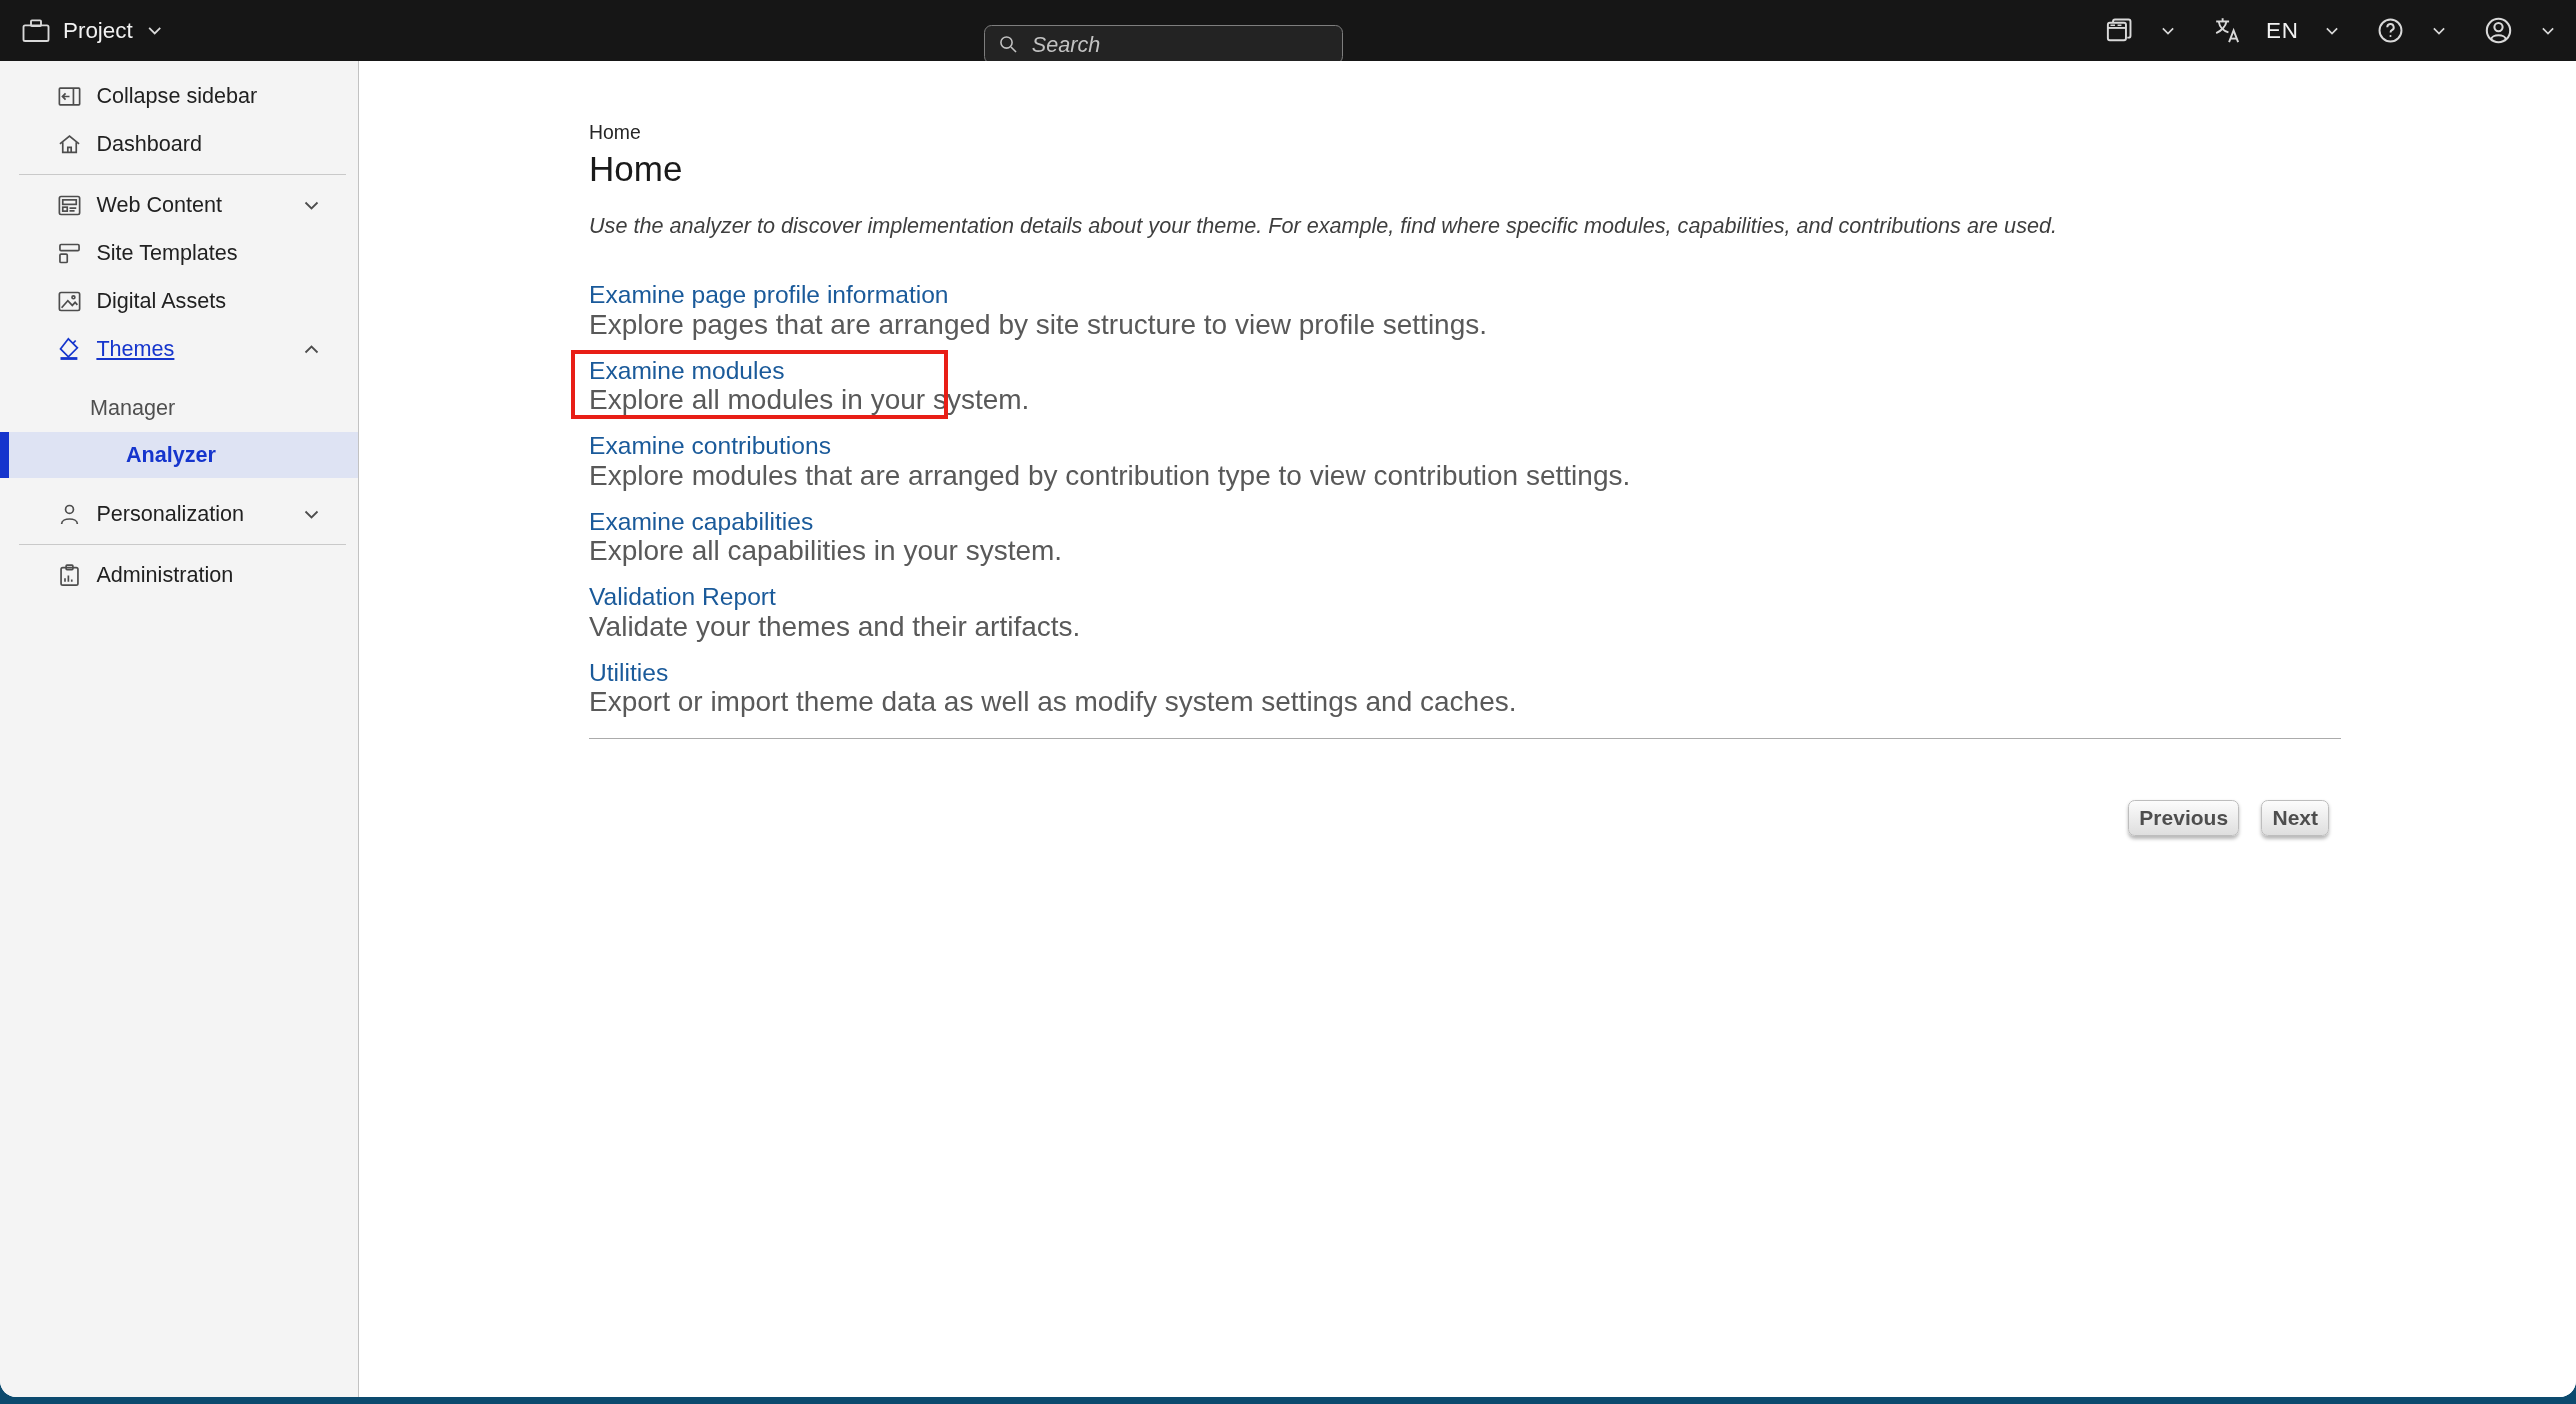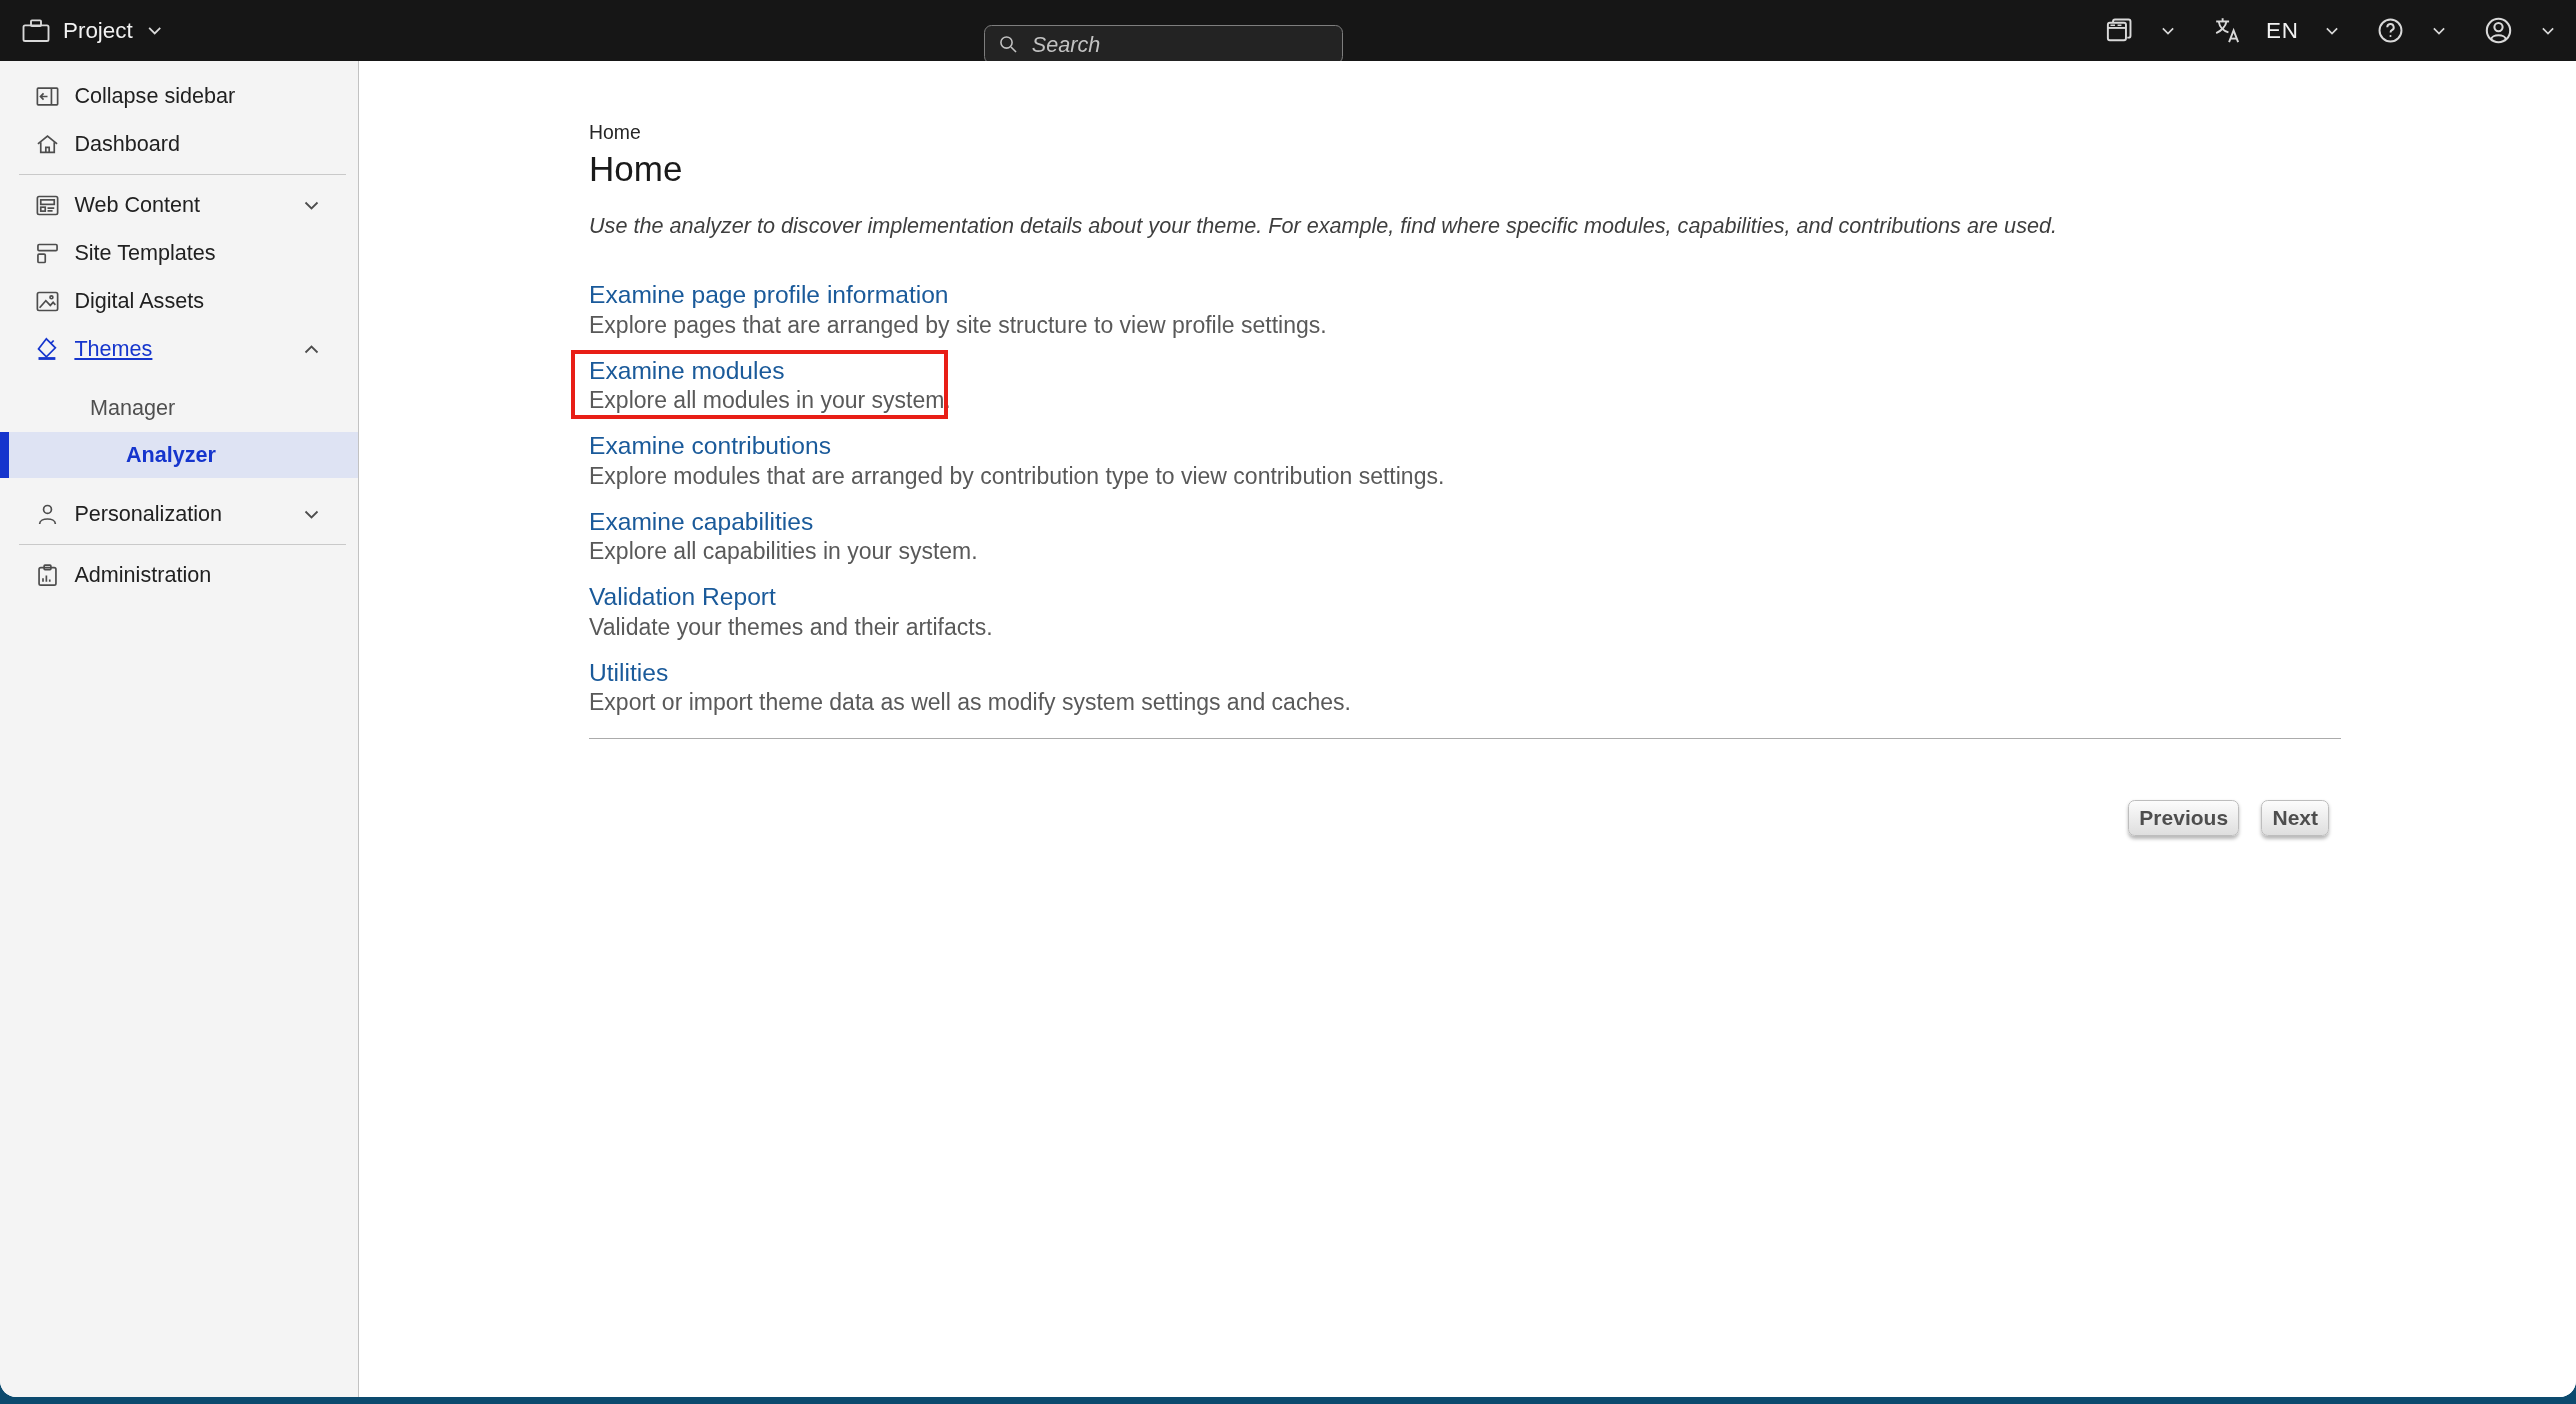--- a/index.html
+++ b/index.html
@@ -23,42 +23,42 @@
   .topbar-right { position:absolute; right:19.4px; top:0; height:61px; display:flex; align-items:center; gap:34px; }
   .tb-group { display:flex; align-items:center; gap:24px; cursor:pointer; }
   .tb-group .lang { font-size:22.4px; color:#f2f2f2; letter-spacing:0.7px; }
   svg { display:block; }
 
   
   .body-row { display:flex; height:1336px; }
 
   
   .sidebar { width:359px; background:#f4f4f4; border-right:1.5px solid #c2c2c2; padding-top:11.2px; flex:none; }
-  .side-item { height:48px; display:flex; align-items:center; padding-left:33px; padding-right:36px; cursor:pointer; }
+  .side-item { height:48px; display:flex; align-items:center; padding-left:55px; padding-right:36px; cursor:pointer; }
   .side-item .icon { width:28px; flex:none; display:flex; align-items:center; justify-content:center; }
   .side-item .lbl { margin-left:13.4px; font-size:21.6px; color:#212121; white-space:nowrap; }
   .side-item .chev { margin-left:auto; }
   .side-divider { border-top:1.5px solid #c9c9c9; margin:6px 12px 6px 19.4px; }
   .side-item.blue .lbl { color:#1535cd;text-decoration:underline; }
   .sub-item { height:48px; display:flex; align-items:center; padding-left:90px; cursor:pointer; }
   .sub-item .lbl { font-size:21.6px; color:#4f4f4f; }
   .sub-item.selected { height:46px; background:#dee3f3; border-left:9.7px solid #1535cd; padding-left:117px; }
   .sub-item.selected .lbl { color:#1535cd; font-weight:bold; }
   .mt15 { margin-top:11.2px; } .mt16 { margin-top:12px; }
 
   
   .main { flex:1; background:#fff; padding:60px 0 0 230px; position:relative; }
   .main-inner { width:1752px; }
   .breadcrumb { font-size:19.4px; line-height:22.4px; color:#262626; cursor:pointer; display:inline-block; }
   .page-title { font-size:35px; line-height:42px; color:#1a1a1a; margin-top:4.5px; font-weight:400; }
   .page-subtitle { font-size:21.6px; line-height:25px; font-style:italic; color:#3e3e3e; margin-top:6px; }
   .links { margin-top:43px; }
   .link-block { position:relative; margin-bottom:20px; width:fit-content; }
   .link-title { font-size:24.6px; line-height:27px; color:#1a5a9a; cursor:pointer; display:inline-block; }
-  .link-desc { font-size:23px; line-height:24px; color:#595959; margin-top:4.5px; }
+  .link-desc { font-size:28px; line-height:24px; color:#595959; margin-top:4.5px; }
   .red-box { position:absolute; left:-18px; top:-6.7px; width:377px; height:calc(100% + 13.4px);
              border:4.5px solid #e81e16; pointer-events:none; }
   .hr { border-top:1.5px solid #ababab; margin-top:24px; }
   .btn-row { display:flex; justify-content:flex-end; gap:22.4px; margin-top:24.6px; padding-right:12px; }
   .btn { height:36px; padding:0 10px; border-radius:6.7px; border:0.7px solid #bdbdbd;
          background:linear-gradient(#fcfcfc,#dedede); box-shadow:0 2.2px 3.7px rgba(0,0,0,0.28);
          font-size:21px; font-weight:bold; color:#4e4e4e; display:flex; align-items:center; cursor:pointer;
          font-family:Liberation Sans, sans-serif;margin-top:36px; }
 </style>
 </head>

